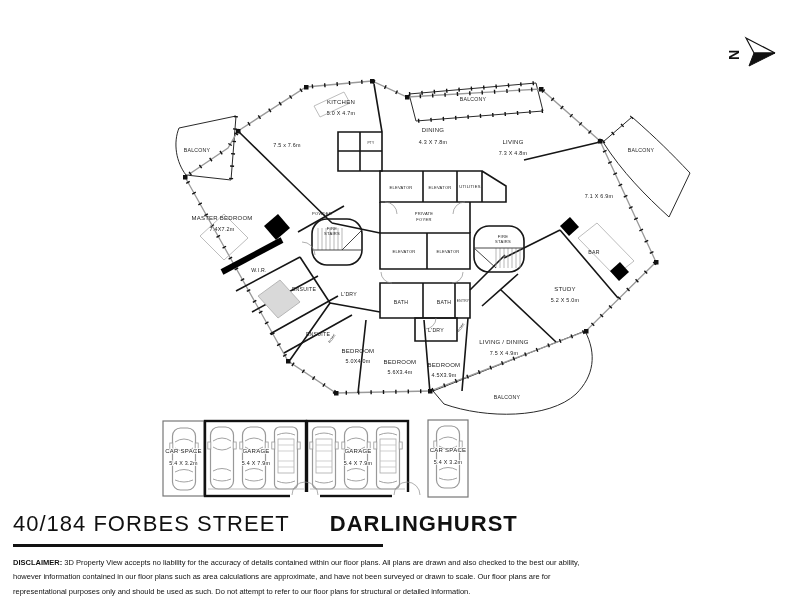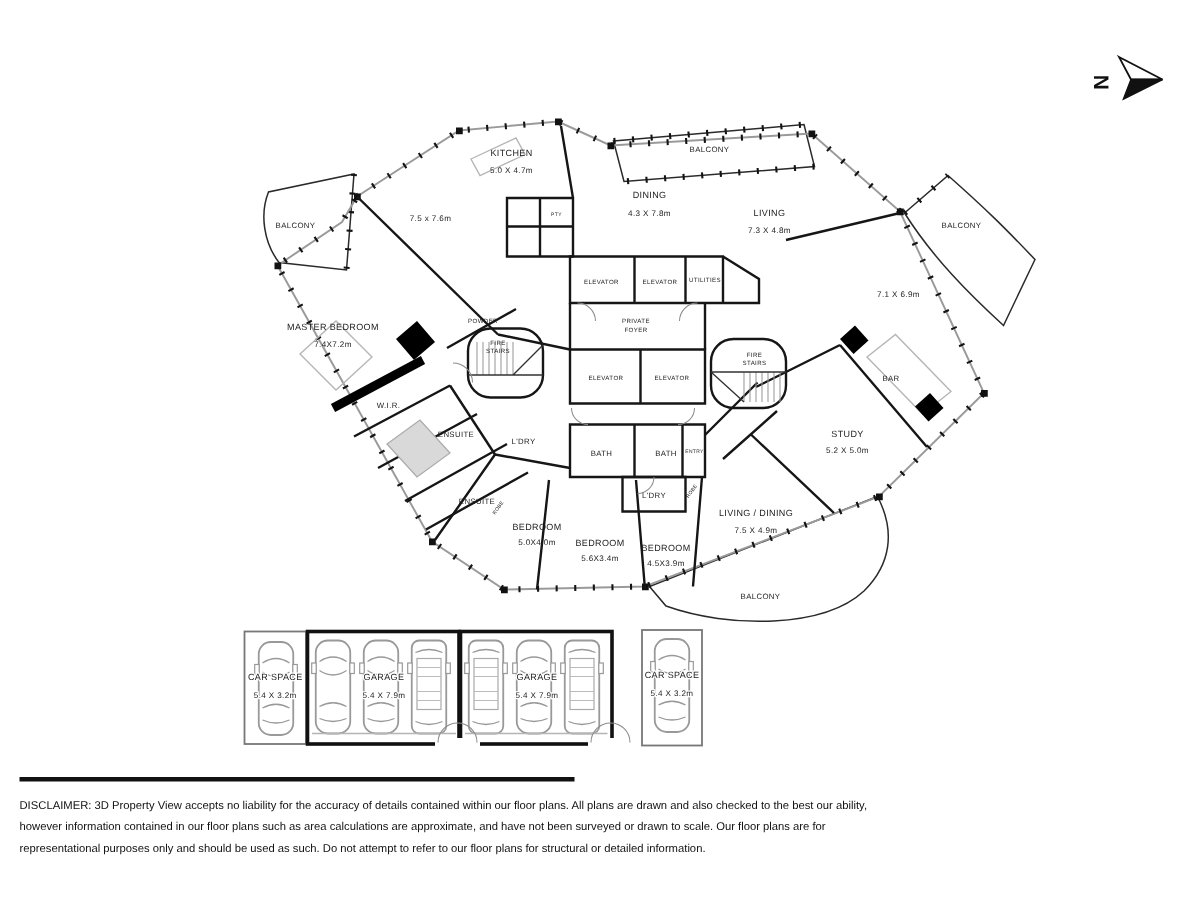--- a/index.html
+++ b/index.html
@@ -27,21 +27,21 @@
   .gl{font-size:6px;paint-order:stroke;stroke:#fff;stroke-width:1.6px;}
   .gd{font-size:5.4px;paint-order:stroke;stroke:#fff;stroke-width:1.6px;}
   .northN{font-size:14px;font-weight:bold;fill:#111;}
   
   .footer{position:absolute;left:13px;top:511px;width:780px;}
   .addr{display:flex;align-items:baseline;gap:40px;}
   .street{font-size:22px;color:#111;letter-spacing:1px;}
   .suburb{font-size:22px;font-weight:bold;color:#111;letter-spacing:1px;}
   .rule{width:370px;height:3px;background:#111;margin-top:7px;}
   .disc{margin-top:9px;width:568px;font-size:7.5px;line-height:14.4px;color:#111;}
-  .disc b{font-weight:normal;margin-top:31px;}
+  .disc b{font-weight:bold;margin-top:31px;}
 </style>
 </head>
 <body>
 
 <div class="page">
 <svg width="800" height="505" viewBox="0 0 800 505">
   <defs>
     <symbol id="car-shape" viewBox="0 0 30 66">
       <rect x="3.5" y="2" width="23" height="62" rx="8" fill="#fff" stroke="#999" stroke-width="1.2"></rect>
       <path d="M6,16 Q15,10 24,16" fill="none" stroke="#999" stroke-width="0.9"></path>
@@ -219,16 +219,20 @@
     <text class="gl" x="256" y="453">GARAGE</text>
     <text class="gd" x="256" y="465">5.4 X 7.9m</text>
     <text class="gl" x="358" y="453">GARAGE</text>
     <text class="gd" x="358" y="465">5.4 X 7.9m</text>
     <text class="gl" x="448" y="452">CAR SPACE</text>
     <text class="gd" x="448" y="464">5.4 X 3.2m</text>
   </g>
 </svg>
 
   <div class="footer">
+    <div class="addr">
+      <span class="street">40/184 FORBES STREET</span>
+      <span class="suburb">DARLINGHURST</span>
+    </div>
     <div class="rule"></div>
     <p class="disc"><b>DISCLAIMER:</b><span> 3D Property View accepts no liability for the accuracy of details contained within our floor plans. All plans are drawn and also checked to the best our ability, however information contained in our floor plans such as area calculations are approximate, and have not been surveyed or drawn to scale. Our floor plans are for representational purposes only and should be used as such. Do not attempt to refer to our floor plans for structural or detailed information.</span></p>
   </div>
 </div>
 
 </body></html>

